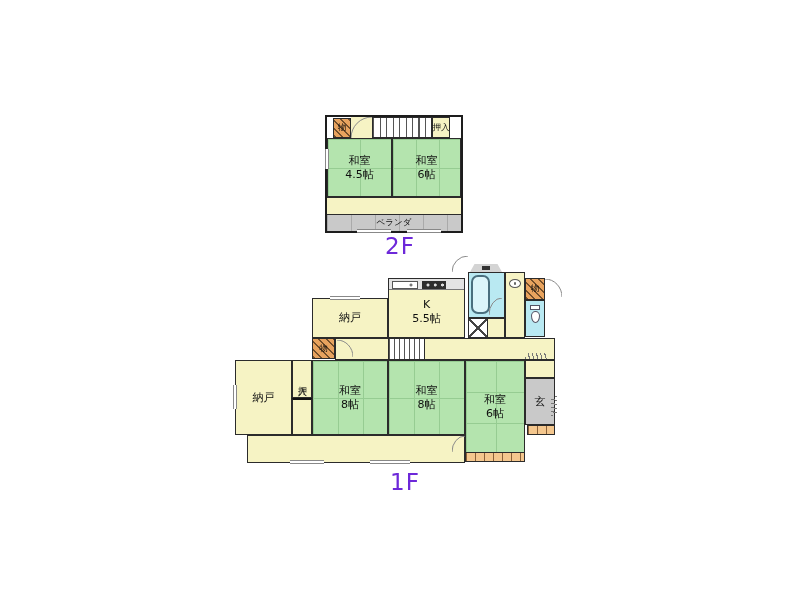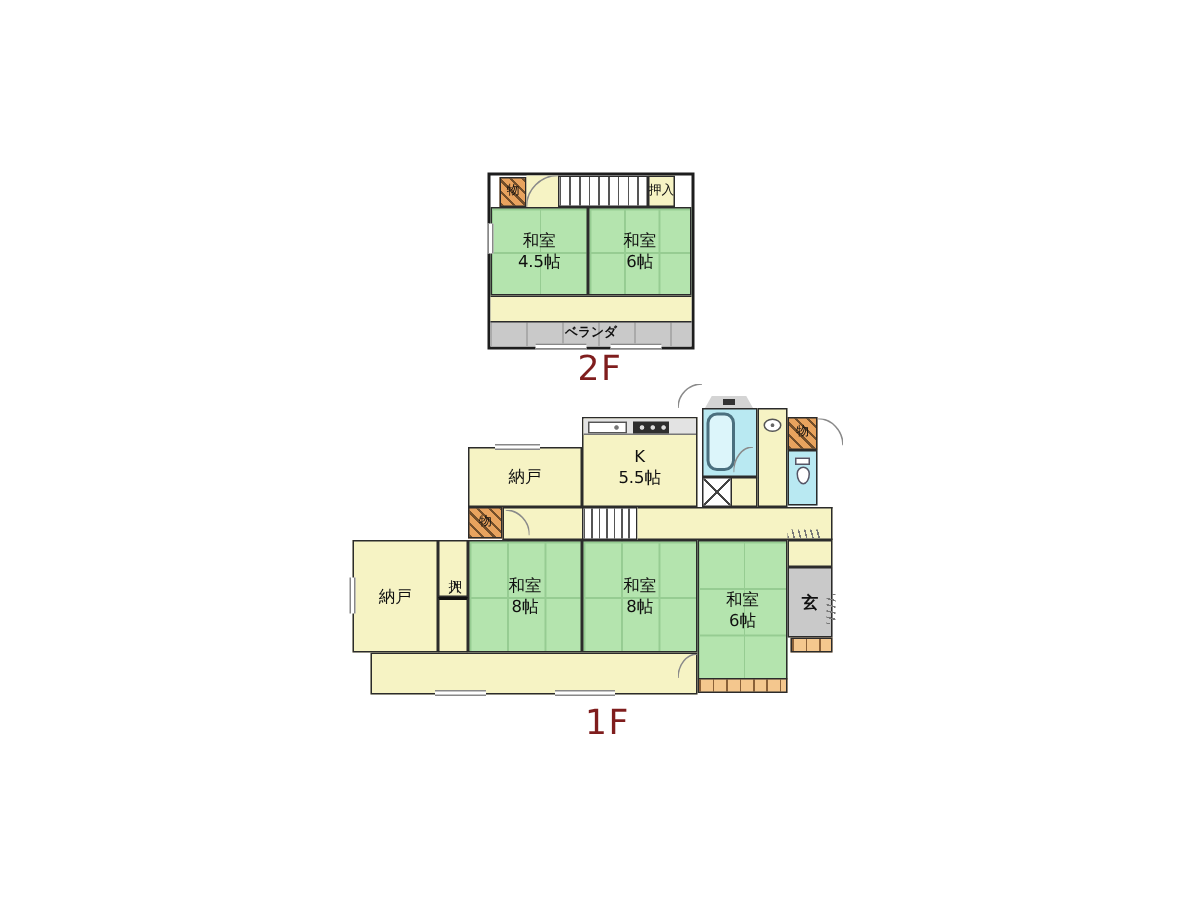--- a/index.html
+++ b/index.html
@@ -13,26 +13,26 @@
   .green{background:#b4e4ae;}
   .tatami-8{background-image:linear-gradient(#96cc92 1px,transparent 1px),
             linear-gradient(90deg,#96cc92 1px,transparent 1px);background-size:25px 37px;}
   .tatami-6a{background-image:linear-gradient(#96cc92 1px,transparent 1px),
             linear-gradient(90deg,#96cc92 1px,transparent 1px);background-size:30px 31px;}
   .tatami-45{background-image:linear-gradient(#96cc92 1px,transparent 1px),
             linear-gradient(90deg,#96cc92 1px,transparent 1px);background-size:32px 29px;}
   .tatami-6b{background-image:linear-gradient(#96cc92 1px,transparent 1px),
             linear-gradient(90deg,#96cc92 1px,transparent 1px);background-size:23px 29px;}
   .yellow{background:#f6f3c4;}
-  .gray{background:#c9c9c9;font-weight:bold;}
+  .gray{background:#c9c9c9;}
   .blue{background:#b9e9f2;}
   .hatch{background:#e8a35e;background-image:repeating-linear-gradient(45deg,rgba(20,10,0,.55) 0 1.5px,transparent 1.5px 5.5px);}
   .steps{background:#f4c78e;background-image:repeating-linear-gradient(90deg,#8a6038 0 1px,transparent 1px 9px);border:1.5px solid #2b2b2b;}
   .stairs{background:#ffffff;background-image:repeating-linear-gradient(90deg,#555 0 1px,transparent 1px 6.5px);border:1.5px solid #2b2b2b;}
-  .floor-label{font-size:23px;font-weight:500;color:#7f1d1d;letter-spacing:1px;}
+  .floor-label{font-size:23px;font-weight:500;color:#6d28d9;letter-spacing:1px;}
   .vtext{writing-mode:vertical-rl;text-orientation:upright;font-size:9px;line-height:1;}
   .win-h{background:#fff;border-top:1px solid #888;border-bottom:1px solid #888;}
   .win-v{background:#fff;border-left:1px solid #888;border-right:1px solid #888;}
   .arc{position:absolute;}
   .zigzag-h{background-image:repeating-linear-gradient(75deg,#777 0 1px,transparent 1px 4px);}
   .zigzag-v{background-image:repeating-linear-gradient(15deg,#777 0 1px,transparent 1px 4px);}
 </style>
 </head>
 <body>
 

